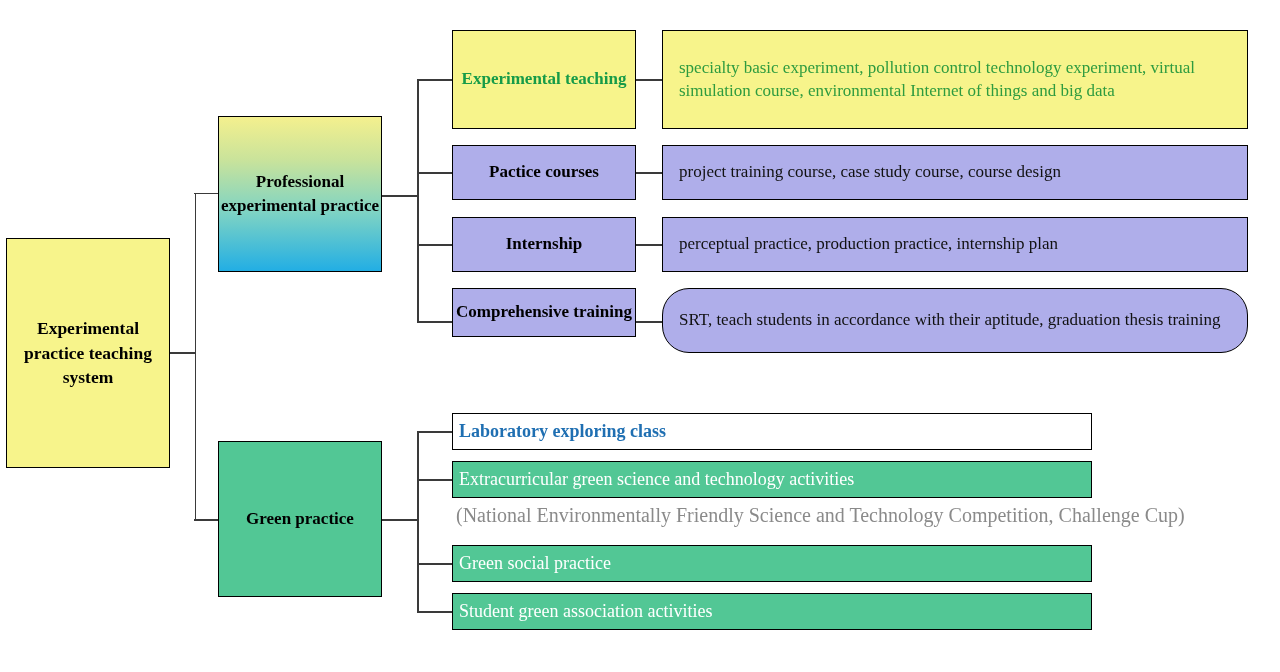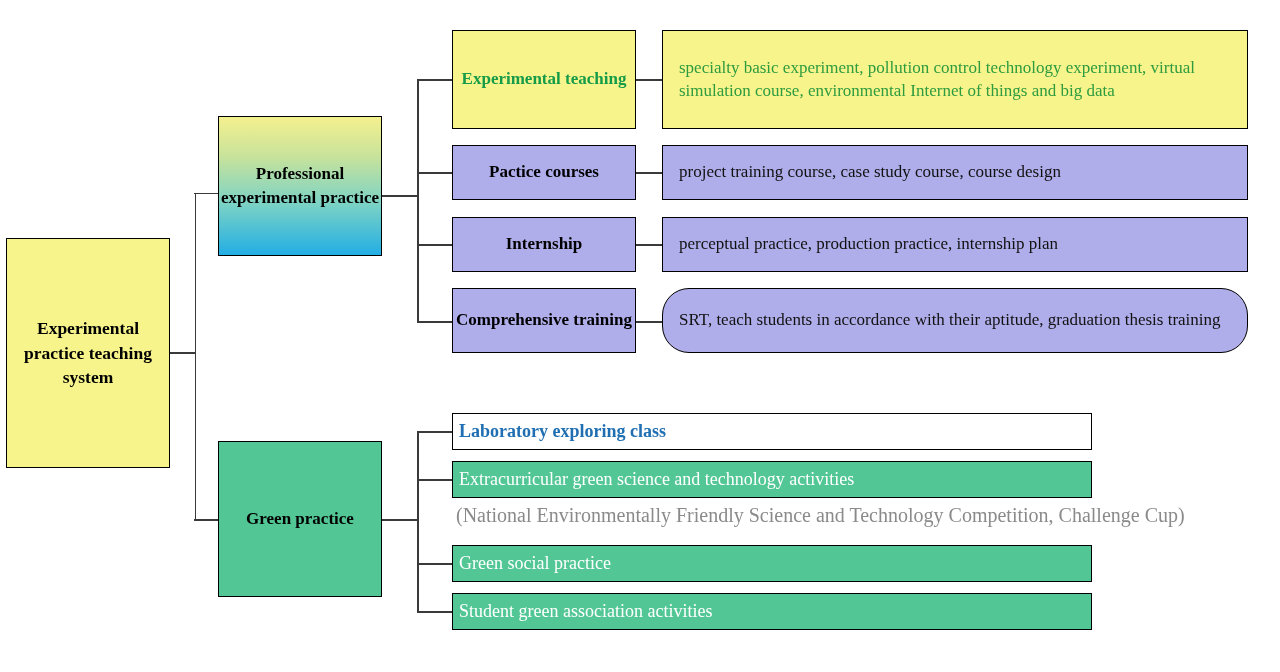--- a/index.html
+++ b/index.html
@@ -31,21 +31,21 @@
     left: 6px; top: 238px; width: 164px; height: 230px;
     background: #F7F48B;
     font-weight: bold;
     font-size: 17.5px;
     color: #000000;
     line-height: 1.42;
   }
 
   
   #prof-box {
-    left: 218px; top: 116px; width: 164px; height: 140px;
+    left: 218px; top: 116px; width: 164px; height: 156px;
     background: linear-gradient(to bottom, #F4F08E 0%, #C9E39B 28%, #7ED3C4 62%, #22AEE4 100%);
     font-weight: bold;
     font-size: 17px;
     line-height: 1.4;
     color: #000000;
   }
   #green-box {
     left: 218px; top: 441px; width: 164px; height: 156px;
     background: #52C795;
     font-weight: bold;
@@ -64,21 +64,21 @@
     color: #000000;
     line-height: 1.35;
   }
   #lbl-exp {
     top: 30px; height: 99px;
     background: #F7F48B;
     color: #169B48;
   }
   #lbl-practice   { top: 145px; height: 55px; }
   #lbl-internship { top: 217px; height: 55px; }
-  #lbl-comp       { top: 288px; height: 65px; }
+  #lbl-comp       { top: 288px; height: 49px; }
 
   
   .content-box {
     left: 662px;
     width: 586px;
     background: #AFAEEA;
     font-size: 17px;
     color: #111111;
     padding: 0 16px;
     line-height: 1.33;

